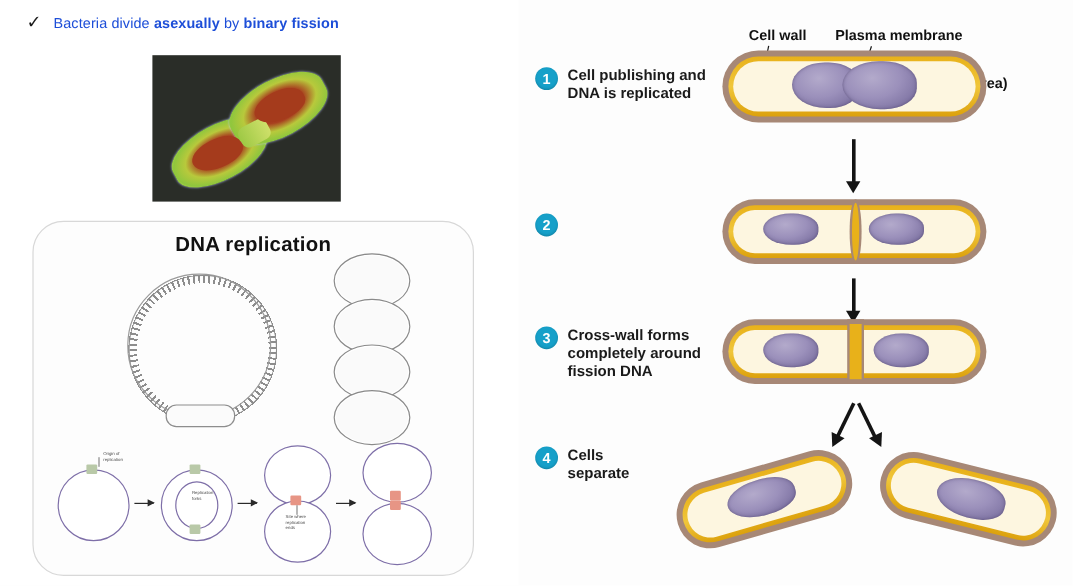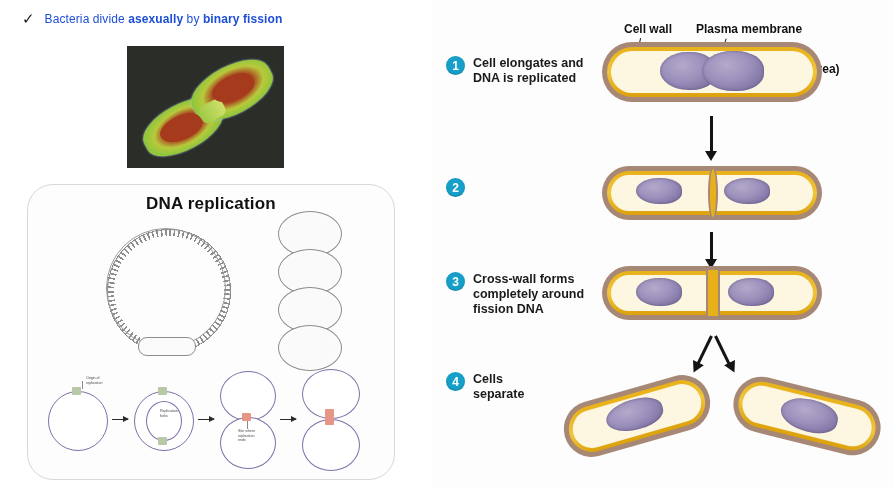--- a/index.html
+++ b/index.html
@@ -226,21 +226,21 @@
 
     <div class="lbl lbl-cellwall">Cell wall</div>
     <div class="lbl lbl-plasma">Plasma membrane</div>
     <div class="lbl lbl-dna">DNA (nuclear area)</div>
     <div class="leader leader-cw"></div>
     <div class="leader leader-pm"></div>
     <div class="leader leader-dna"></div>
 
     <div class="step step1">
       <span class="step-badge">1</span>
-      <span class="step-text">Cell elongates and
+      <span class="step-text">Cell publishing and
 DNA is replicated</span>
     </div>
     <div class="cell cell1">
       <div class="cell-inner">
         <div class="cell-lumen"></div>
       </div>
       <div class="nucleoid n1"></div>
       <div class="nucleoid n2"></div>
     </div>
 

